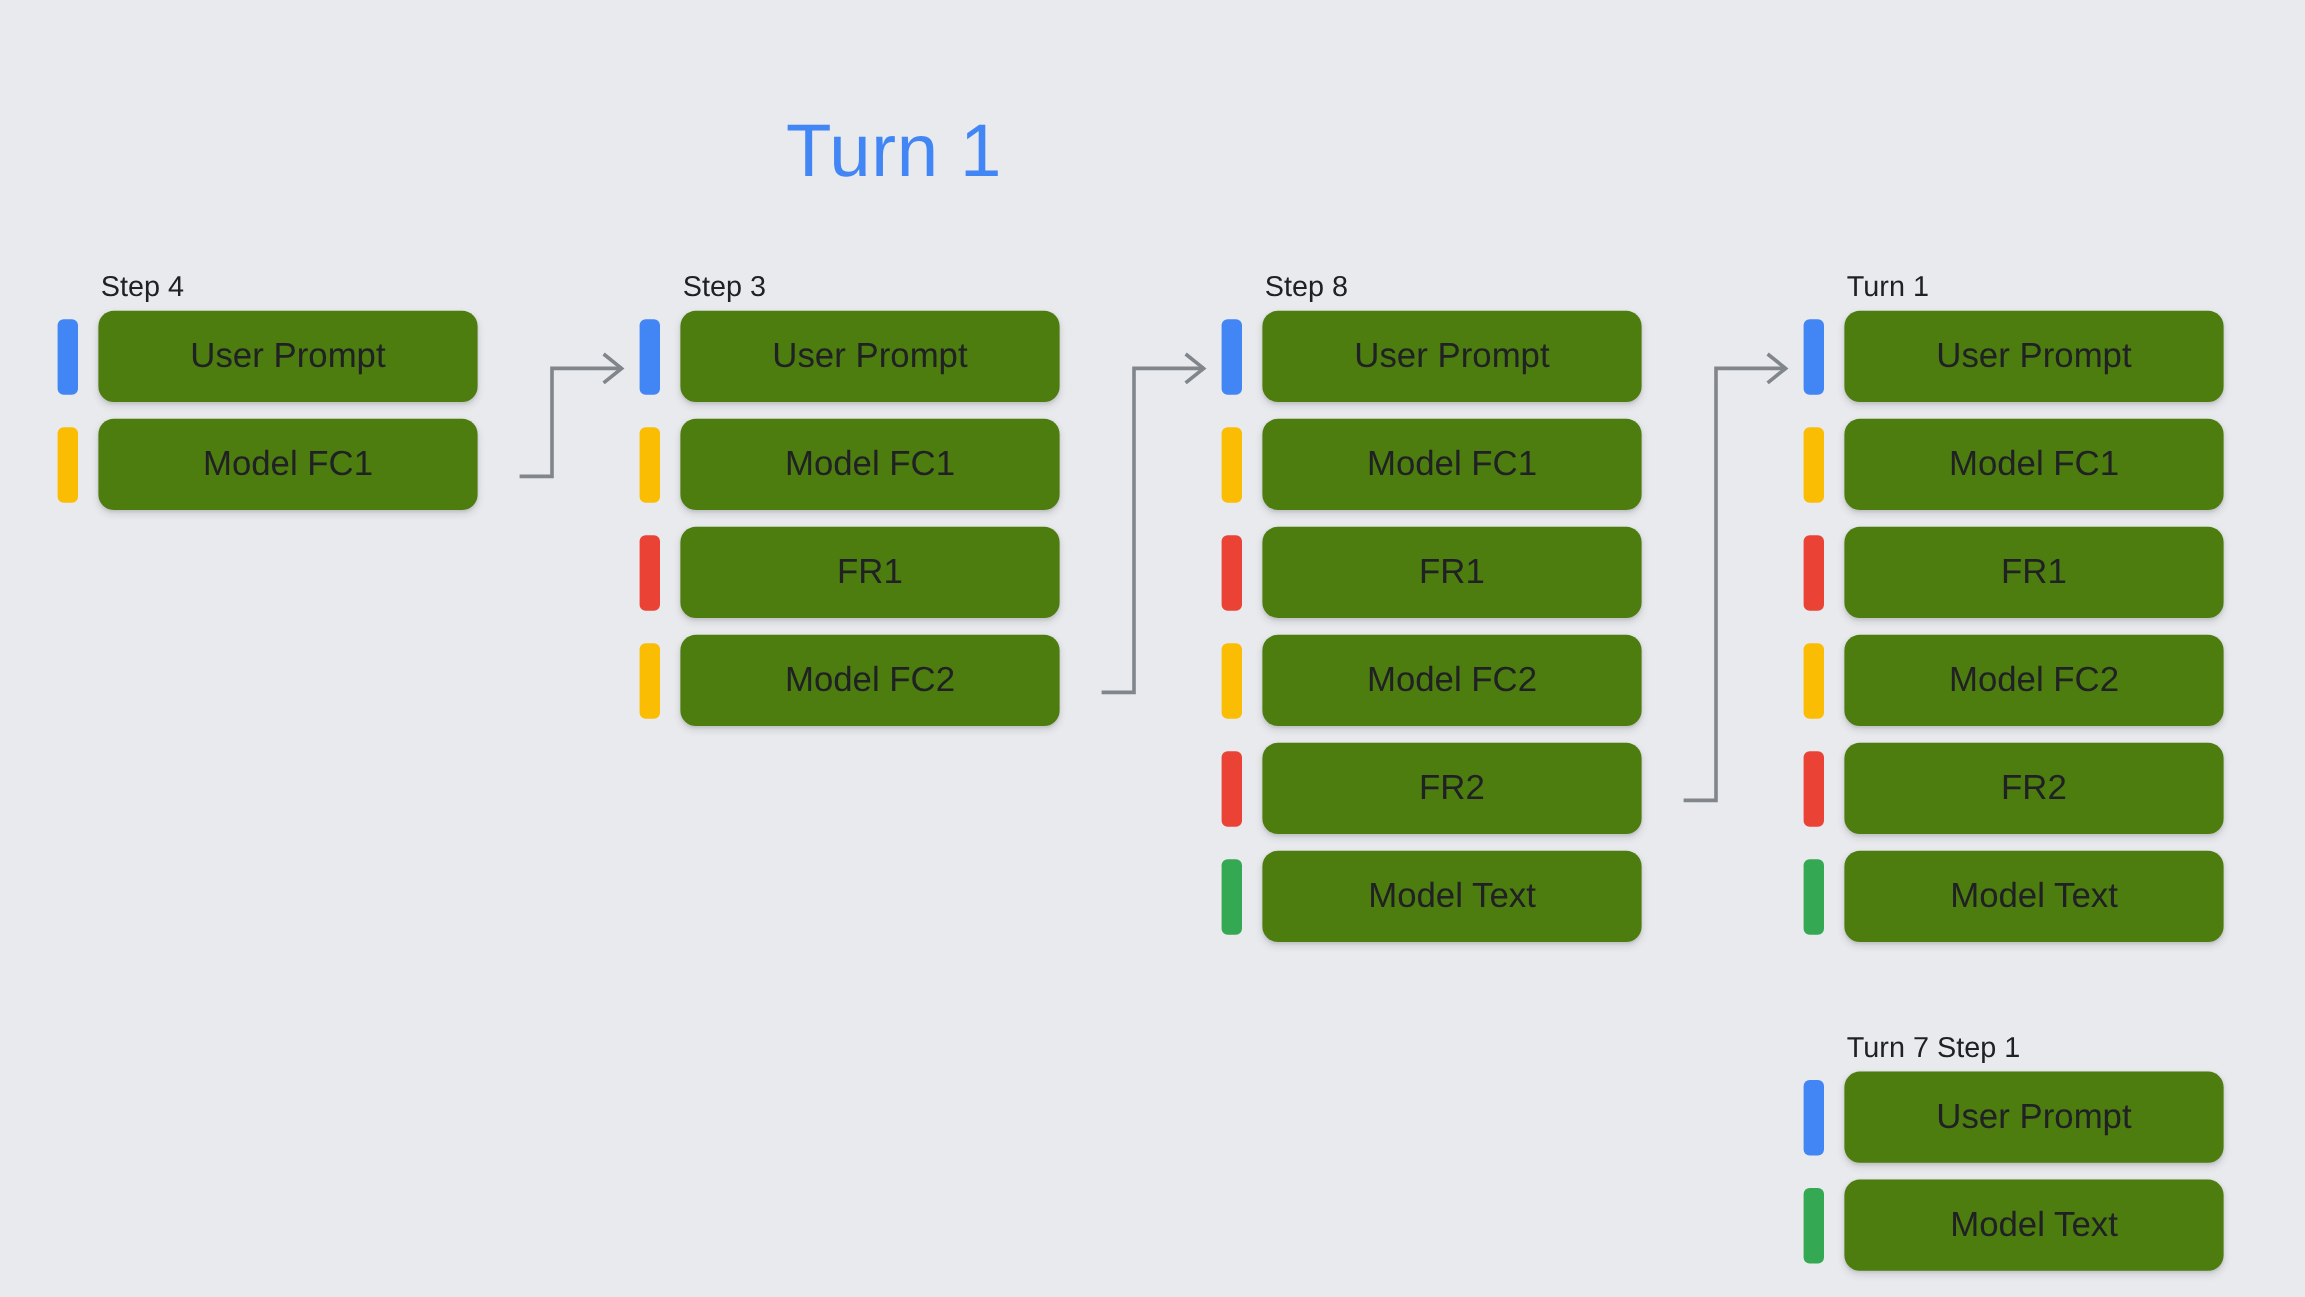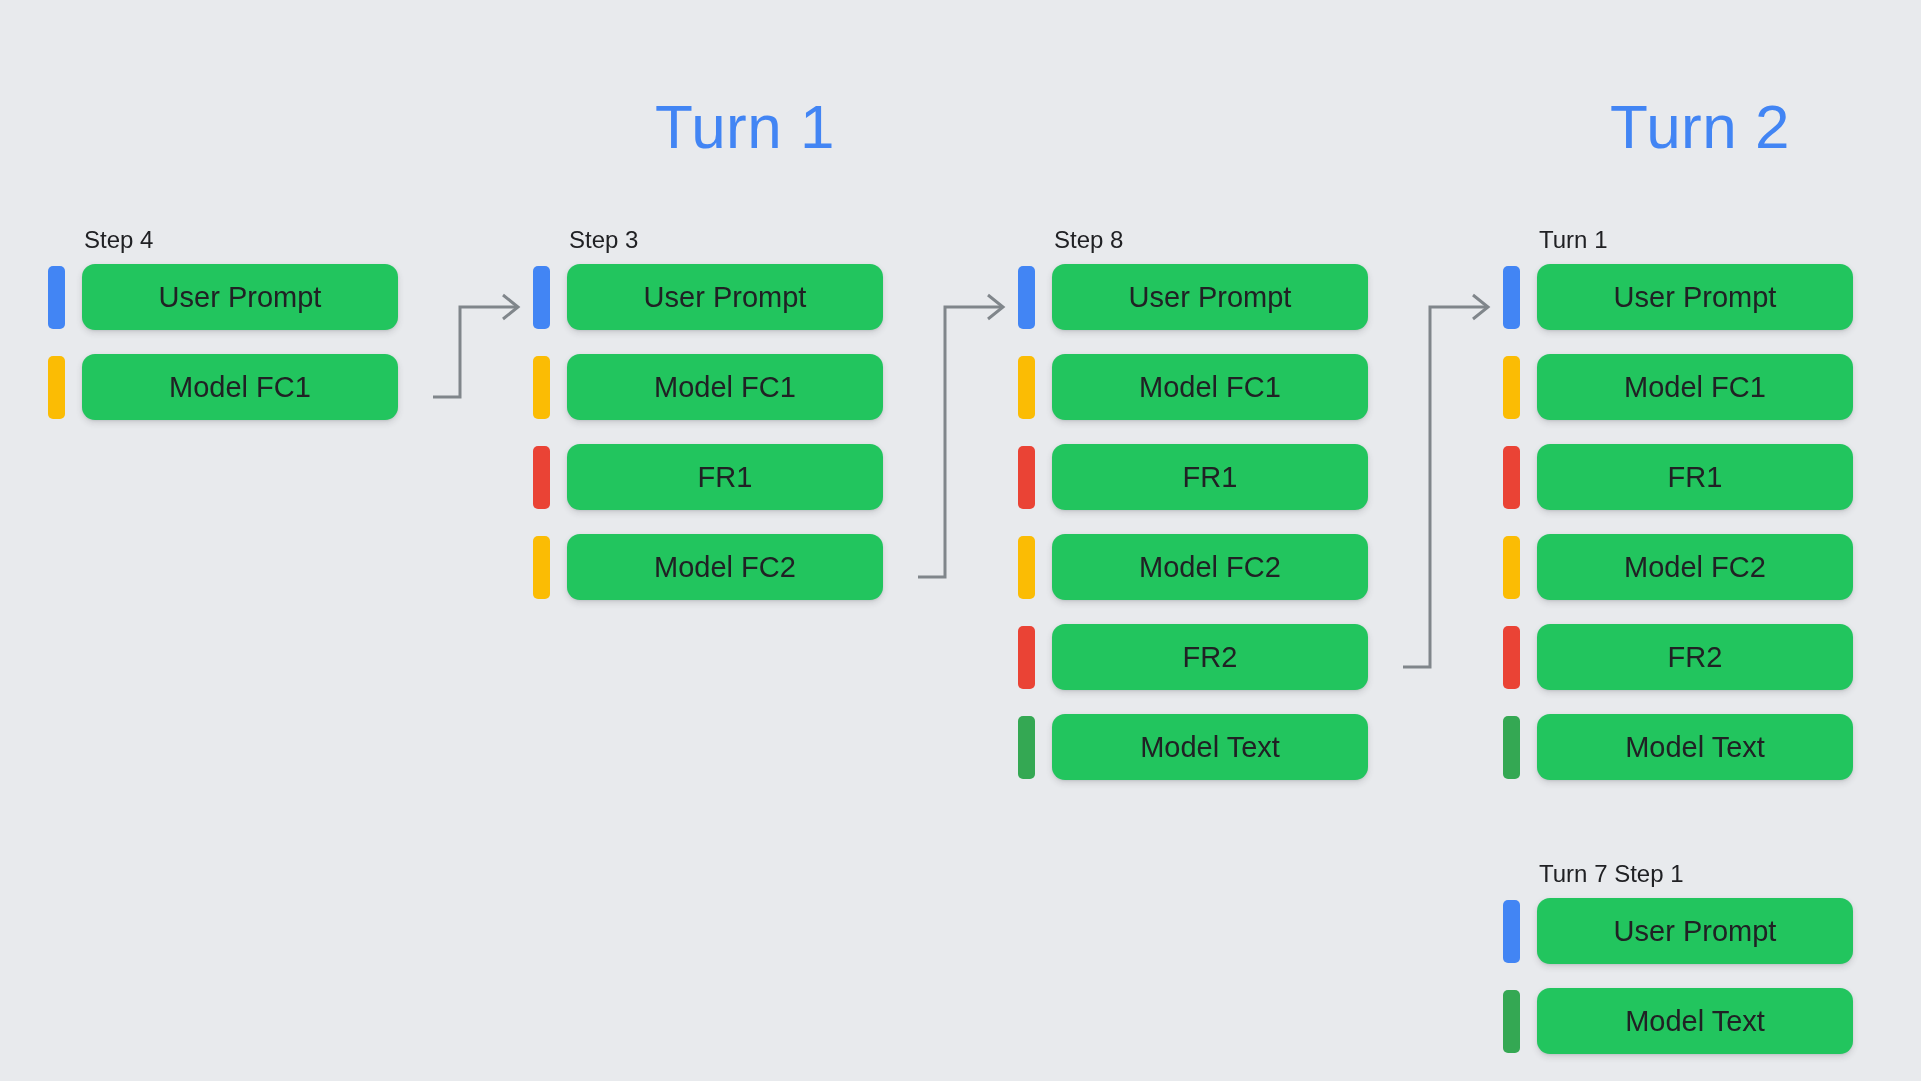--- a/index.html
+++ b/index.html
@@ -71,22 +71,22 @@
     flex: 0 0 auto;
   }
   .swatch.blue   { background: #4285F4; }
   .swatch.yellow { background: #FBBC04; }
   .swatch.red    { background: #EA4335; }
   .swatch.green  { background: #34A853; }
 
   .card {
     margin-left: 17px;
     flex: 1 1 auto;
-    height: 66px;
-    background: #22c55e;
+    height: 76px;
+    background: #4d7c0f;
     border-radius: 13px;
     box-shadow: 0 3px 6px rgba(60,64,67,0.16), 0 1px 2px rgba(60,64,67,0.10);
     display: flex;
     align-items: center;
     justify-content: center;
     font-size: 29px;
     color: #202124;
     font-weight: 400;
     white-space: nowrap;
     box-sizing: border-box;
@@ -122,21 +122,20 @@
     stroke-linejoin: miter;
   }
 </style>
 </head>
 <body>
 
 <div id="stage">
 
   <div class="turn-heading" id="turn-heading-1">Turn 1</div>
 
-  <div class="turn-heading" id="turn-heading-2">Turn 2</div>
 
   <div class="column" id="col-step1">
     <div class="column-label">Step 4</div>
 
     <div class="row">
       <div class="swatch blue"></div>
       <div class="card">User Prompt</div>
     </div>
 
     <div class="row">

